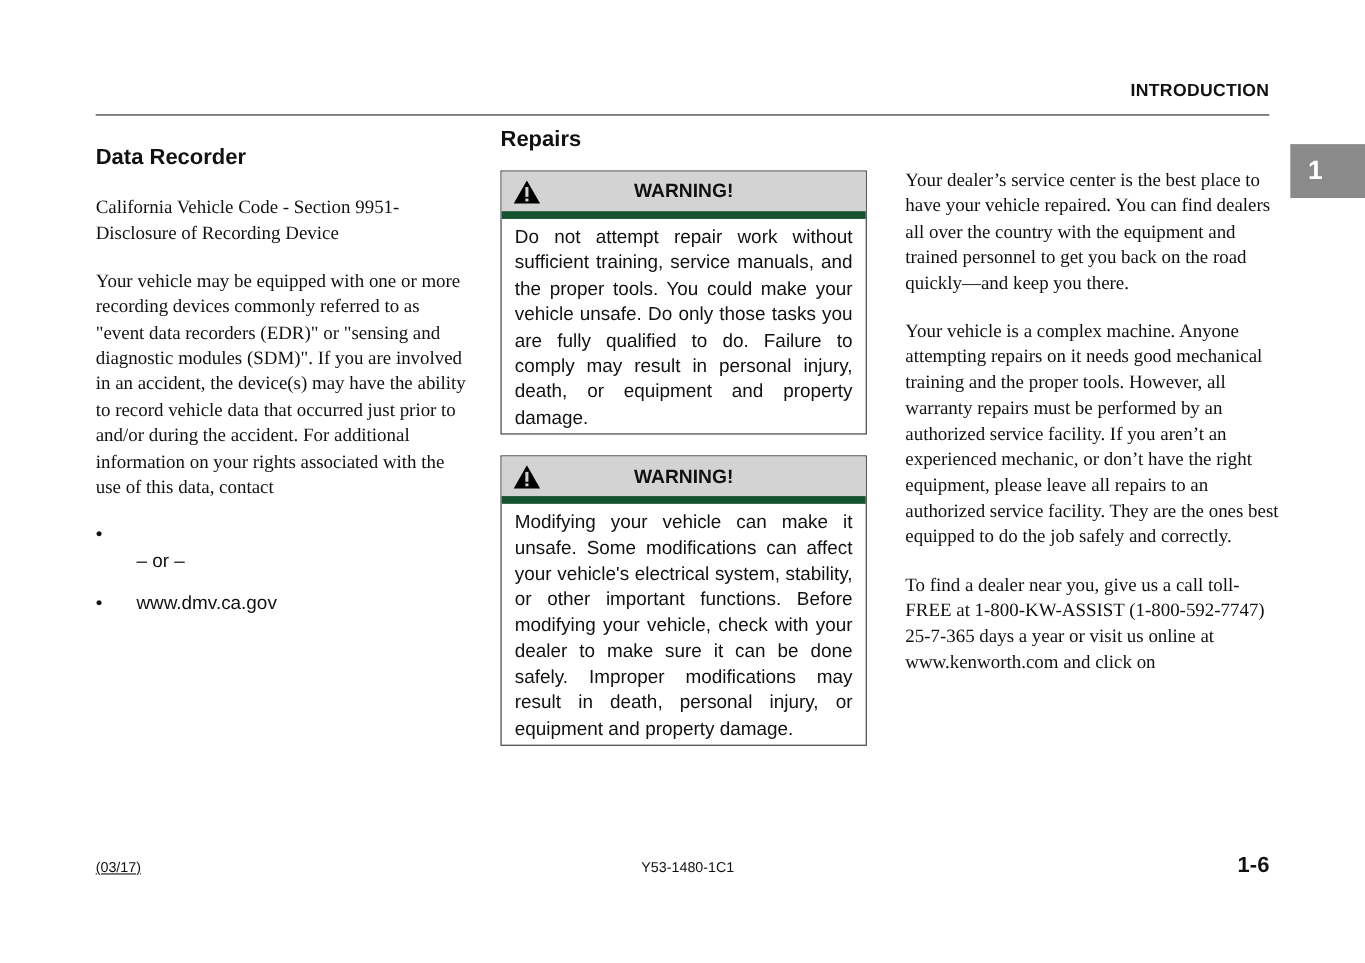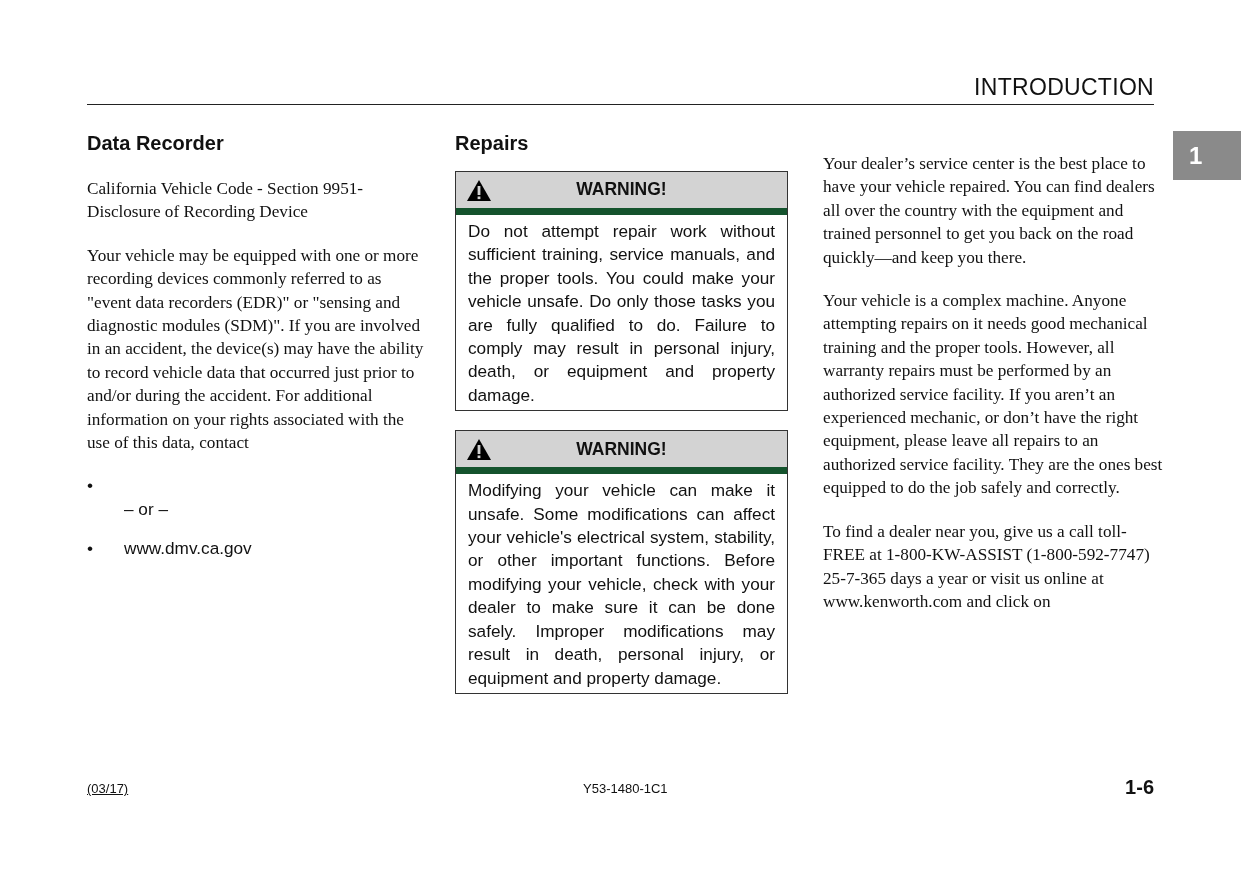--- a/index.html
+++ b/index.html
@@ -2,34 +2,34 @@
 <html><head>
 <meta charset="utf-8">
 <style>
   html, body { margin: 0; padding: 0; background: #ffffff; }
   body {
     width: 1241px; height: 875px; position: relative; overflow: hidden;
     font-family: "Liberation Sans", sans-serif; color: #111111;
   }
   .header-title {
     position: absolute; right: 87px; top: 74px;
-    font-size: 23px; font-weight: normal; letter-spacing: 0.3px;
+    font-size: 16px; font-weight: bold; letter-spacing: 0.3px;
   }
   .header-rule {
     position: absolute; left: 87px; top: 104px; width: 1067px; height: 1px;
     background: #222222;
   }
   .chapter-tab {
     position: absolute; left: 1173px; top: 131px; width: 68px; height: 49px;
     background: #8a8a8a; color: #ffffff; font-weight: bold; font-size: 24px;
     display: flex; align-items: center; padding-left: 16px; box-sizing: border-box;
   }
   .col { position: absolute; font-size: 17.2px; line-height: 23.4px; }
   .col-left { left: 87px; top: 128px; width: 340px; }
-  .col-mid { left: 455px; top: 128px; width: 396px; }
+  .col-mid { left: 455px; top: 112px; width: 396px; }
   .col-right { left: 823px; top: 152px; width: 340px; }
   h2.section-title {
     margin: 0 0 19px 0; font-size: 20px; font-weight: bold; line-height: 30px;
   }
   p { margin: 0 0 20px 0; font-family: Liberation Serif, serif; }
   .bullets { margin: 0; padding: 0; list-style: none; }
   .bullets li { position: relative; padding-left: 37px; margin-bottom: 16px; }
   .bullets li .dot { position: absolute; left: 0; top: 0; }
   .warn-box {
     border: 1px solid #333333; box-sizing: border-box; width: 333px;

